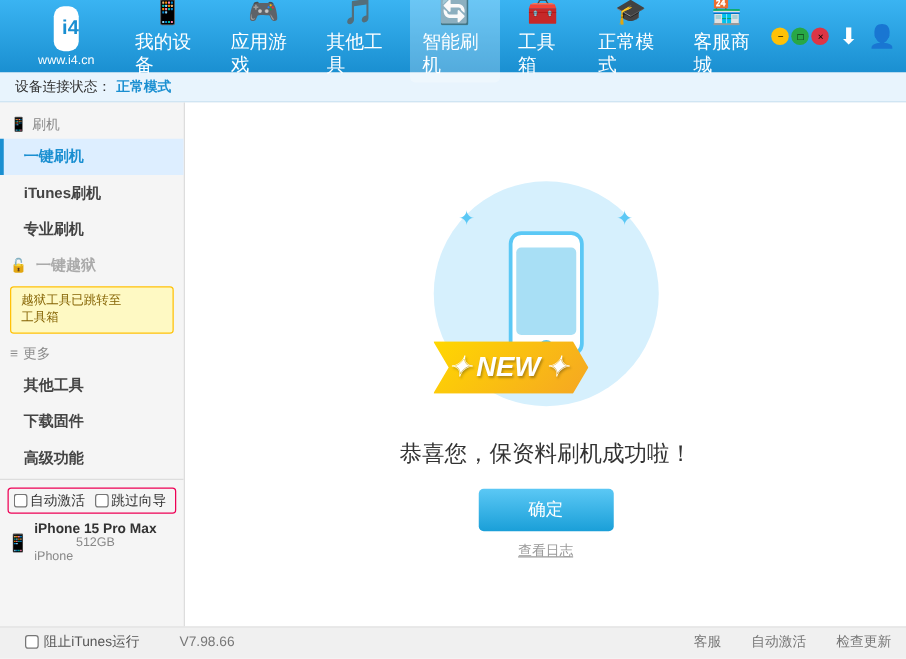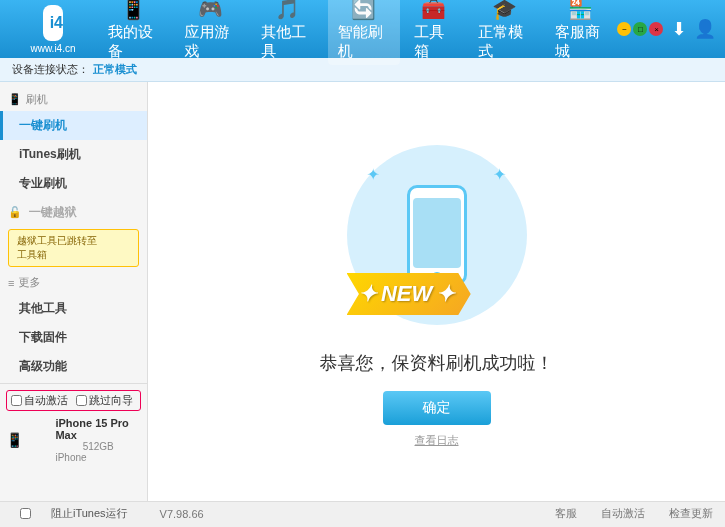--- a/index.html
+++ b/index.html
@@ -59,30 +59,30 @@
     .confirm-btn { background: linear-gradient(180deg, #5bc8f5 0%, #1a9fd8 100%); color: #fff; border: none; padding: 8px 40px; border-radius: 4px; font-size: 14px; cursor: pointer; margin-bottom: 8px; }
     .view-log { color: #999; font-size: 11px; cursor: pointer; text-decoration: underline; text-align: center; }
 
     
     .device-section { border-top: 1px solid #ddd; padding: 6px 6px 4px; }
     .checkbox-row { display: flex; gap: 8px; align-items: center; margin-bottom: 4px; border: 1.5px solid #e05; border-radius: 3px; padding: 2px 4px; }
     .checkbox-item { display: flex; align-items: center; gap: 2px; font-size: 11px; color: #333; cursor: pointer; }
     .checkbox-item input { width: 11px; height: 11px; }
     .device-info { display: flex; align-items: center; gap: 4px; padding: 2px 0; }
     .device-icon { font-size: 14px; color: #555; }
-    .device-name-block { display: flex; flex-direction: column; margin-left: 28px; }
+    .device-name-block { display: flex; flex-direction: column; }
     .device-name { font-size: 11px; color: #333; font-weight: bold; }
     .device-storage { font-size: 10px; color: #888; text-align: center; }
     .device-type { font-size: 10px; color: #888; }
 
     
     .footer { height: 24px; background: #f0f0f0; border-top: 1px solid #ddd; display: flex; align-items: center; padding: 0 12px; gap: 24px; font-size: 11px; color: #777; }
     .footer-item { cursor: pointer; }
     .footer-version { margin-right: auto; }
-    .itunes-check { display: flex; align-items: center; gap: 20px; padding: 2px 8px; font-size: 11px; color: #555; }
+    .itunes-check { display: flex; align-items: center; gap: 4px; padding: 2px 8px; font-size: 11px; color: #555; }
     .itunes-check input { width: 11px; height: 11px; }
   </style>
 </head>
 <body>
 
 <div class="topbar">
   <div class="logo-area">
     <div class="logo-icon">
       <span>i4</span>
     </div>

